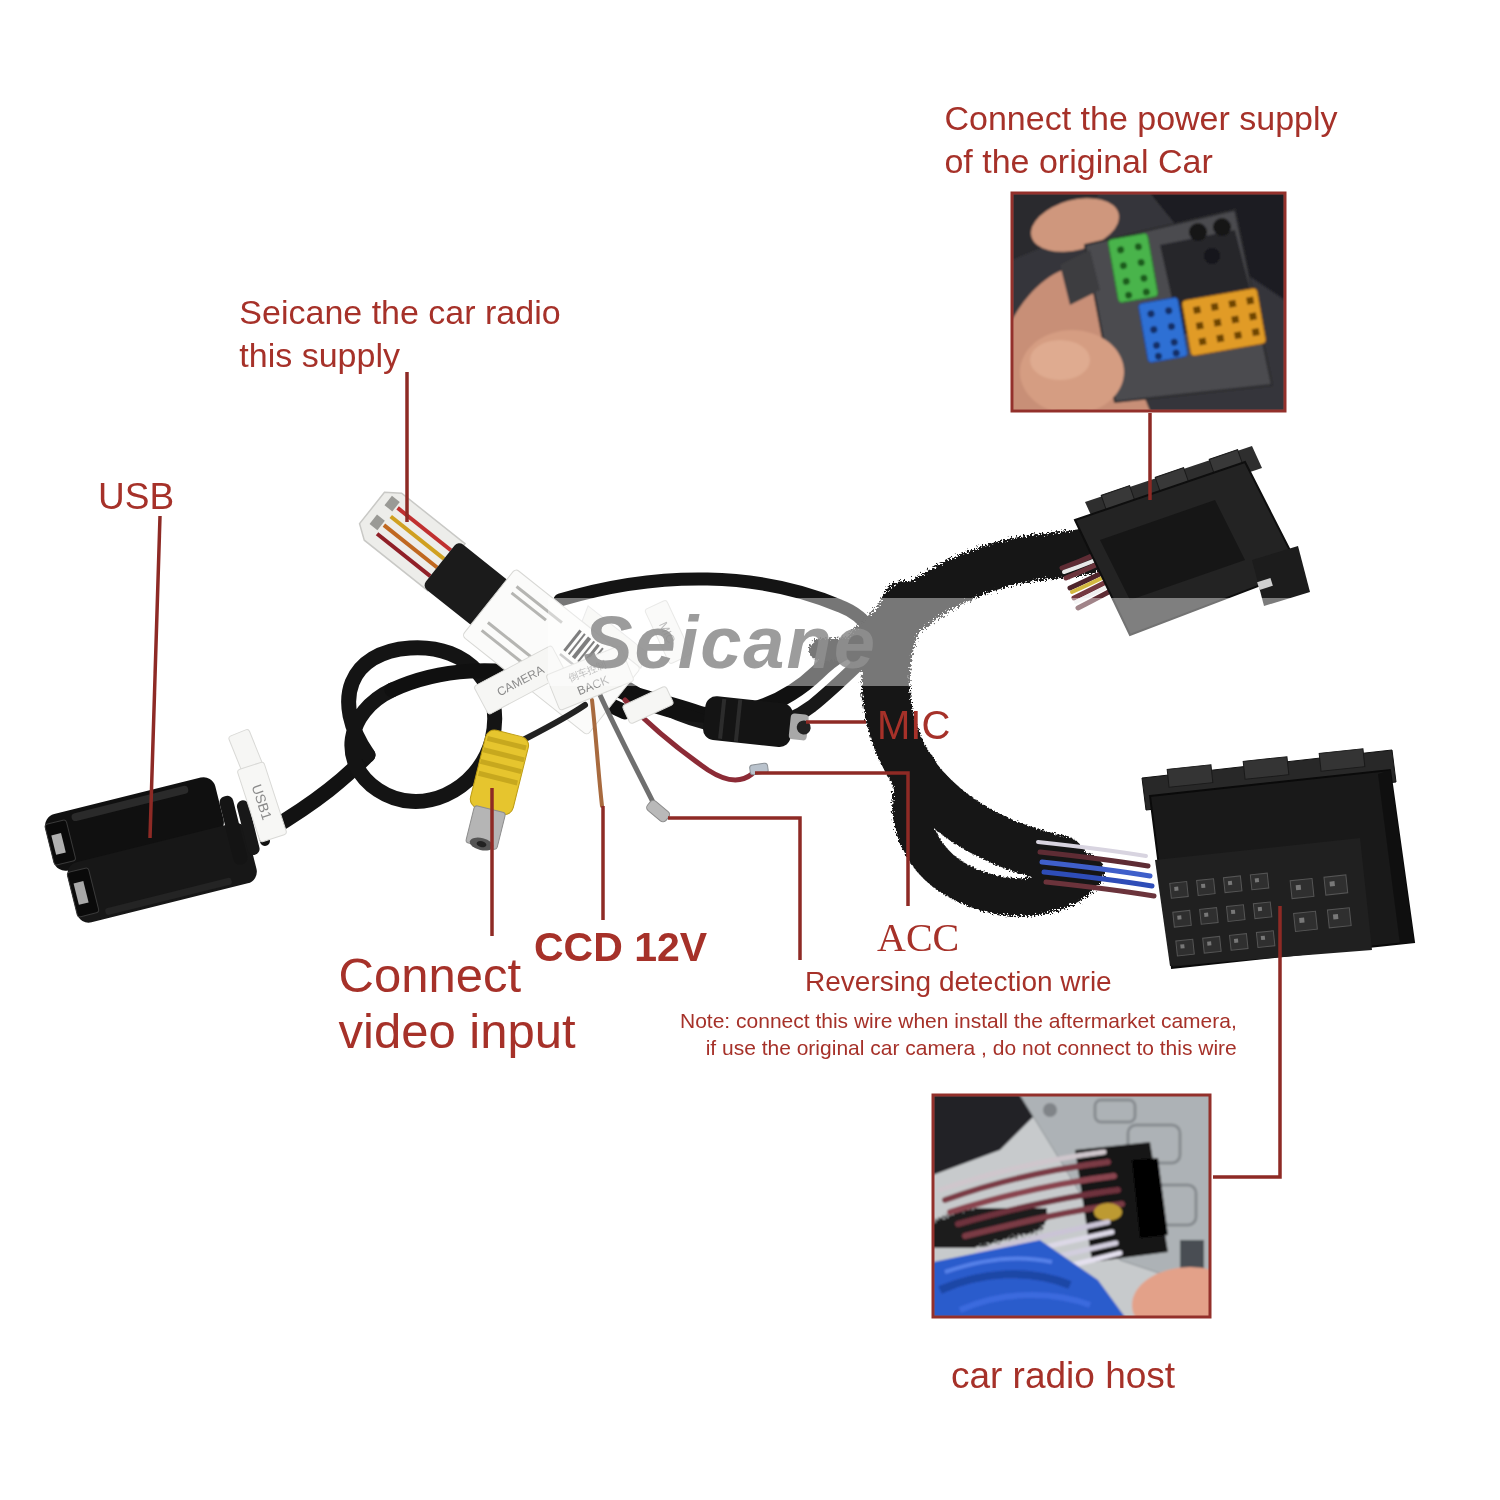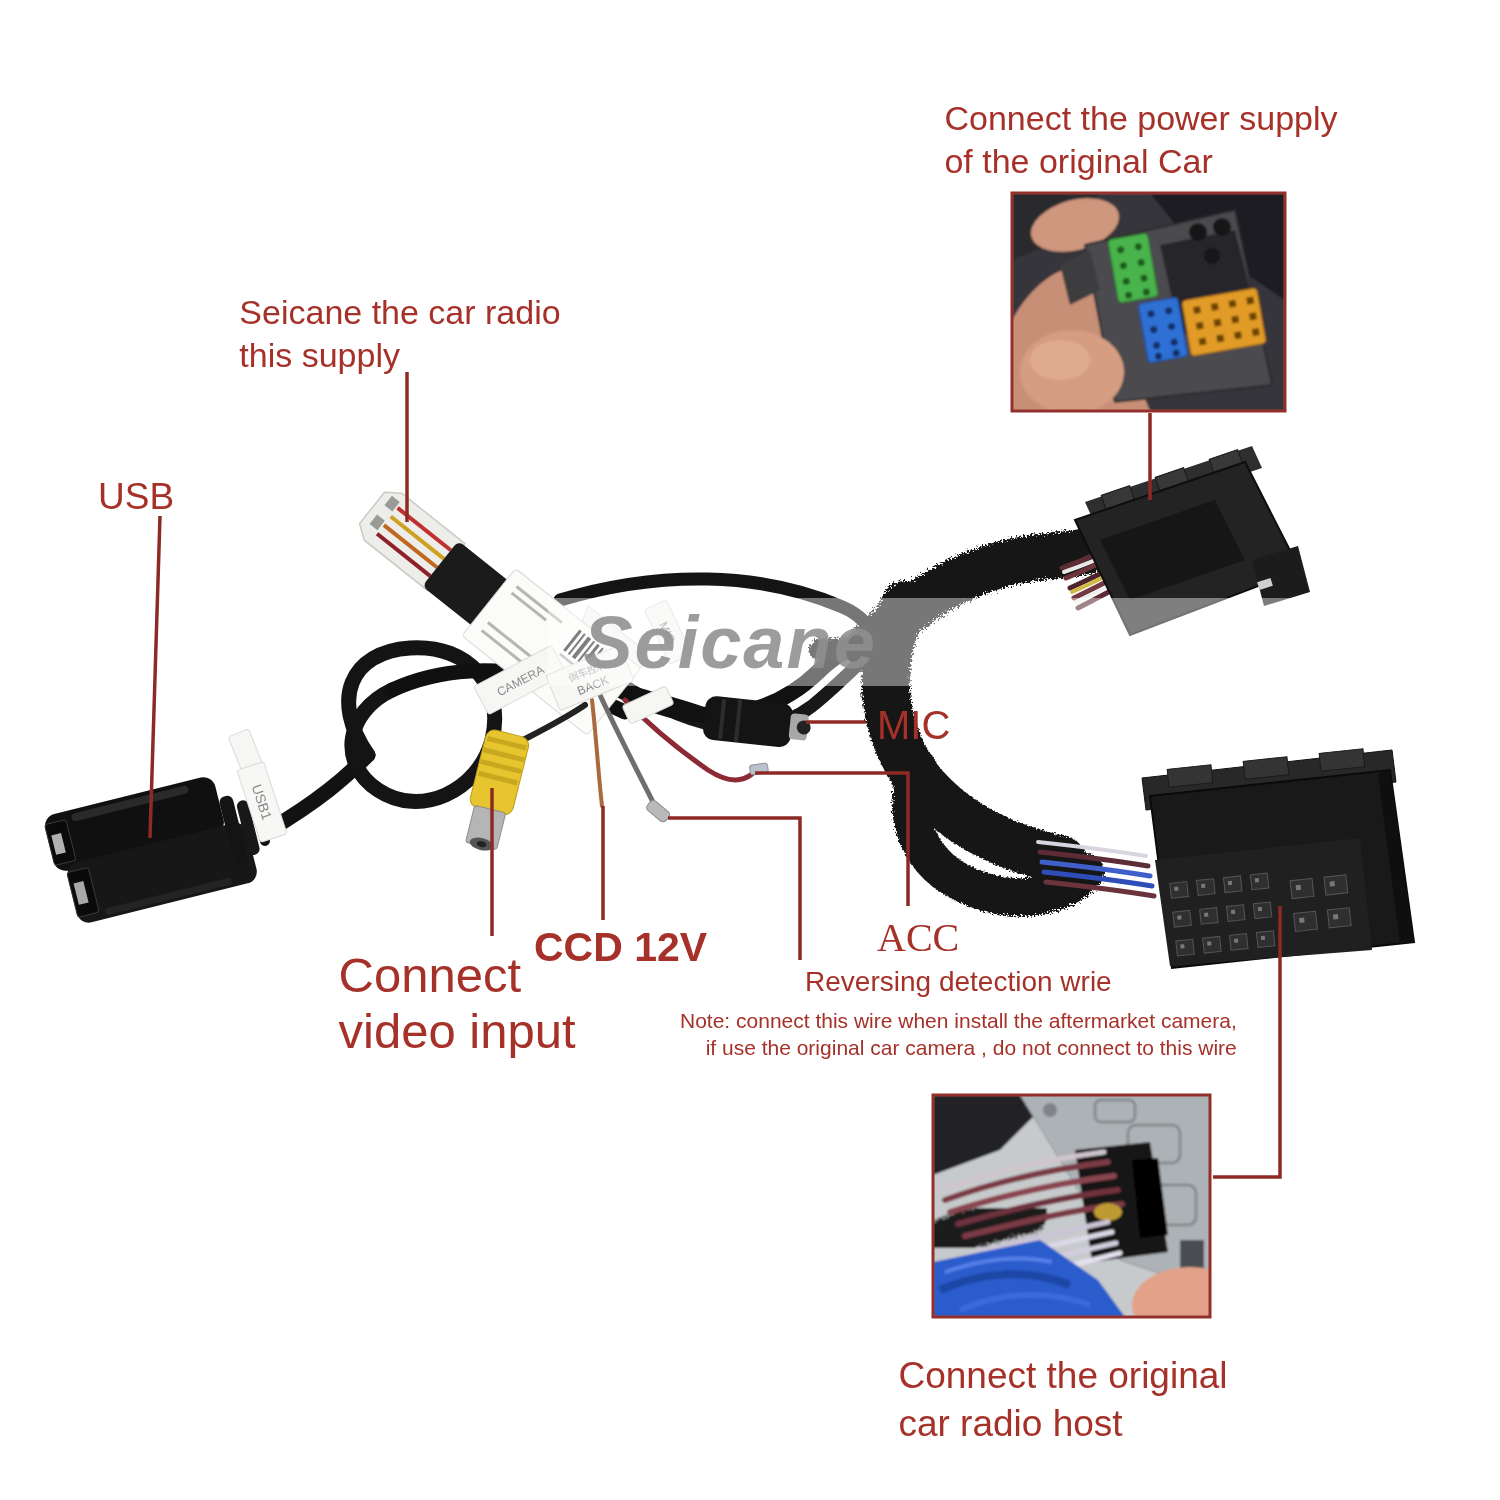--- a/index.html
+++ b/index.html
@@ -373,17 +373,16 @@
 
 <div class="label" style="left:680px;top:964px;text-align:left;">
   <div class="lab-note-title nowrap">Reversing detection wrie</div>
   <div class="lab-note nowrap">
     <div>Note: connect this wire when install the aftermarket camera,</div>
     <div>if use the original car camera , do not connect to this wire</div>
   </div>
 </div>
 
 <div class="label centered" style="left:1063px;top:1352px;font-size:37px;line-height:1.3;">
-  <div>Connect the original</div>
   <div>car radio host</div>
 </div>
 
 </div>
 
 </body></html>

